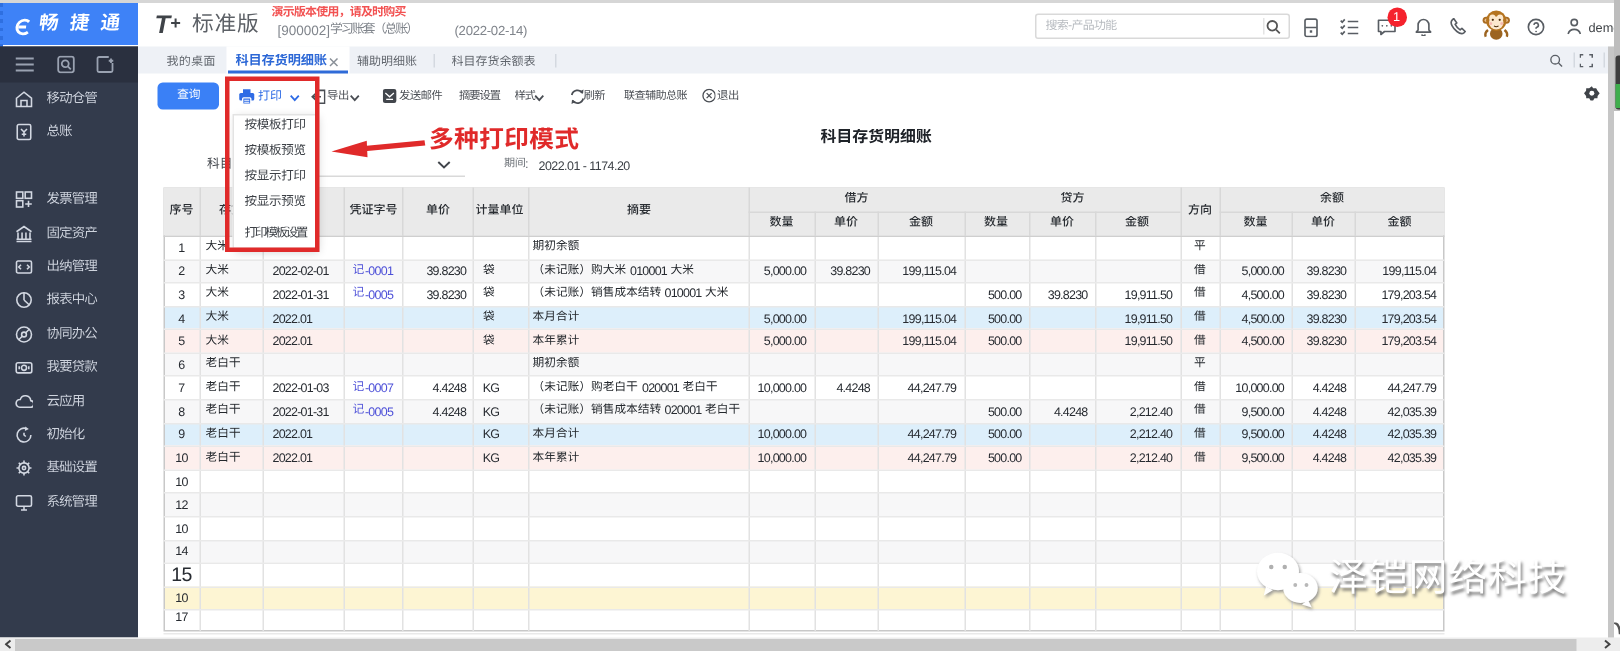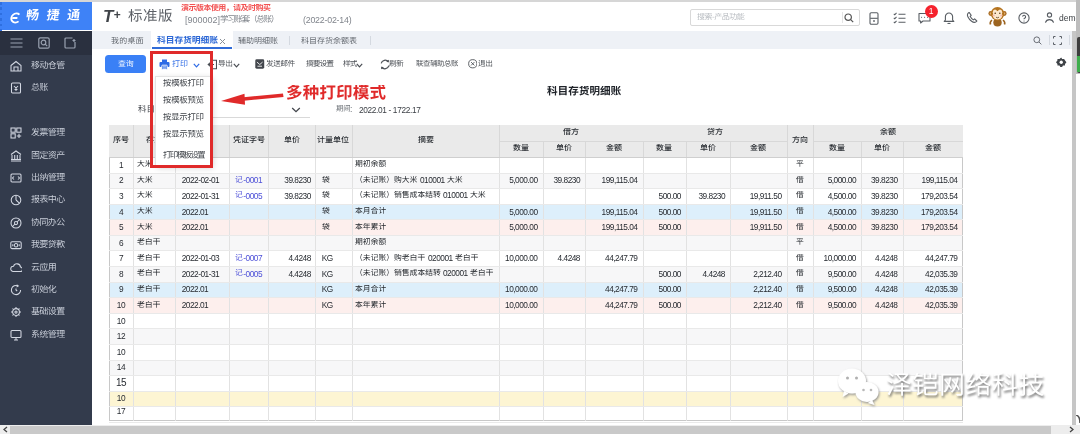--- a/index.html
+++ b/index.html
@@ -652,21 +652,21 @@
     <svg style="position:absolute;left:290.5px;top:106.5px" width="10" height="6" viewBox="0 0 10 6">
       <path d="M1.2 1l3.8 3.6L8.8 1" fill="none" stroke="#42464c" stroke-width="1.3"></path>
     </svg>
     <div style="position:absolute;left:335.6px;top:105px;">
       <svg class="z " width="15" height="8" viewBox="0 -5.92 15 8" style="fill:#6a6f75">
         <use href="#gr103" transform="translate(0.00,0) scale(0.00740)"></use>
         <use href="#gr104" transform="translate(7.20,0) scale(0.00740)"></use>
       </svg>
     </div>
     <div style="position:absolute;left:350px;top:104px;font-size:8.5px;color:#6a6f75;font-family:'Liberation Sans',sans-serif">:</div>
-    <div style="position:absolute;left:359px;top:104.5px;font-size:8.3px;letter-spacing:-0.35px;color:#3c4046;font-family:'Liberation Sans',sans-serif">2022.01 - 1722.17</div>
+    <div style="position:absolute;left:359px;top:104.5px;font-size:8.3px;letter-spacing:-0.35px;color:#3c4046;font-family:'Liberation Sans',sans-serif">2022.01 - 1174.20</div>
     <div style="position:absolute;left:109px;top:124.5px;width:853.5px;height:296.9px;border:1px solid #c8c8c8;box-sizing:border-box;background:#fff"></div>
     <div style="position:absolute;left:110px;top:172.58px;width:851.5px;height:15.58px;background:#f7f7f8"></div>
     <div style="position:absolute;left:110px;top:234.90px;width:851.5px;height:15.58px;background:#f7f7f8"></div>
     <div style="position:absolute;left:110px;top:266.06px;width:851.5px;height:15.58px;background:#f7f7f8"></div>
     <div style="position:absolute;left:110px;top:328.38px;width:851.5px;height:15.58px;background:#f7f7f8"></div>
     <div style="position:absolute;left:110px;top:359.54px;width:851.5px;height:15.58px;background:#f7f7f8"></div>
     <div style="position:absolute;left:110px;top:203.74px;width:851.5px;height:15.58px;background:#ddeffb"></div>
     <div style="position:absolute;left:110px;top:219.32px;width:851.5px;height:15.58px;background:#fdefed"></div>
     <div style="position:absolute;left:110px;top:281.64px;width:851.5px;height:15.58px;background:#ddeffb"></div>
     <div style="position:absolute;left:110px;top:297.22px;width:851.5px;height:15.58px;background:#fdefed"></div>
@@ -1390,21 +1390,21 @@
     <div style="position:absolute;left:109px;top:359.54px;width:853.5px;height:1px;background:#e9e9e9"></div>
     <div style="position:absolute;left:109.0px;top:343.96px;width:23.9px;height:15.58px;display:flex;align-items:center;justify-content:center;box-sizing:border-box">
       <span style="font-family:'Liberation Sans',sans-serif;font-size:8.3px;letter-spacing:-0.5px;color:#272b31;">10</span>
     </div>
     <div style="position:absolute;left:109px;top:375.12px;width:853.5px;height:1px;background:#e9e9e9"></div>
     <div style="position:absolute;left:109.0px;top:359.54px;width:23.9px;height:15.58px;display:flex;align-items:center;justify-content:center;box-sizing:border-box">
       <span style="font-family:'Liberation Sans',sans-serif;font-size:8.3px;letter-spacing:-0.5px;color:#272b31;">14</span>
     </div>
     <div style="position:absolute;left:109px;top:390.70px;width:853.5px;height:1px;background:#e9e9e9"></div>
     <div style="position:absolute;left:109.0px;top:375.12px;width:23.9px;height:15.58px;display:flex;align-items:center;justify-content:center;box-sizing:border-box">
-      <span style="font-family:'Liberation Sans',sans-serif;font-size:10px;letter-spacing:-0.5px;color:#272b31;">15</span>
+      <span style="font-family:'Liberation Sans',sans-serif;font-size:13px;letter-spacing:-0.5px;color:#272b31;">15</span>
     </div>
     <div style="position:absolute;left:109px;top:406.28px;width:853.5px;height:1px;background:#e9e9e9"></div>
     <div style="position:absolute;left:109.0px;top:390.70px;width:23.9px;height:15.58px;display:flex;align-items:center;justify-content:center;box-sizing:border-box">
       <span style="font-family:'Liberation Sans',sans-serif;font-size:8.3px;letter-spacing:-0.5px;color:#272b31;">10</span>
     </div>
     <div style="position:absolute;left:109px;top:421.86px;width:853.5px;height:1px;background:#e9e9e9"></div>
     <div style="position:absolute;left:109.0px;top:406.28px;width:23.9px;height:15.58px;display:flex;justify-content:center;box-sizing:border-box">
       <span style="font-family:'Liberation Sans',sans-serif;font-size:8.3px;letter-spacing:-0.5px;color:#272b31;">17</span>
     </div>
     <svg style="position:absolute;left:836px;top:366px" width="48" height="42" viewBox="0 0 48 42">

